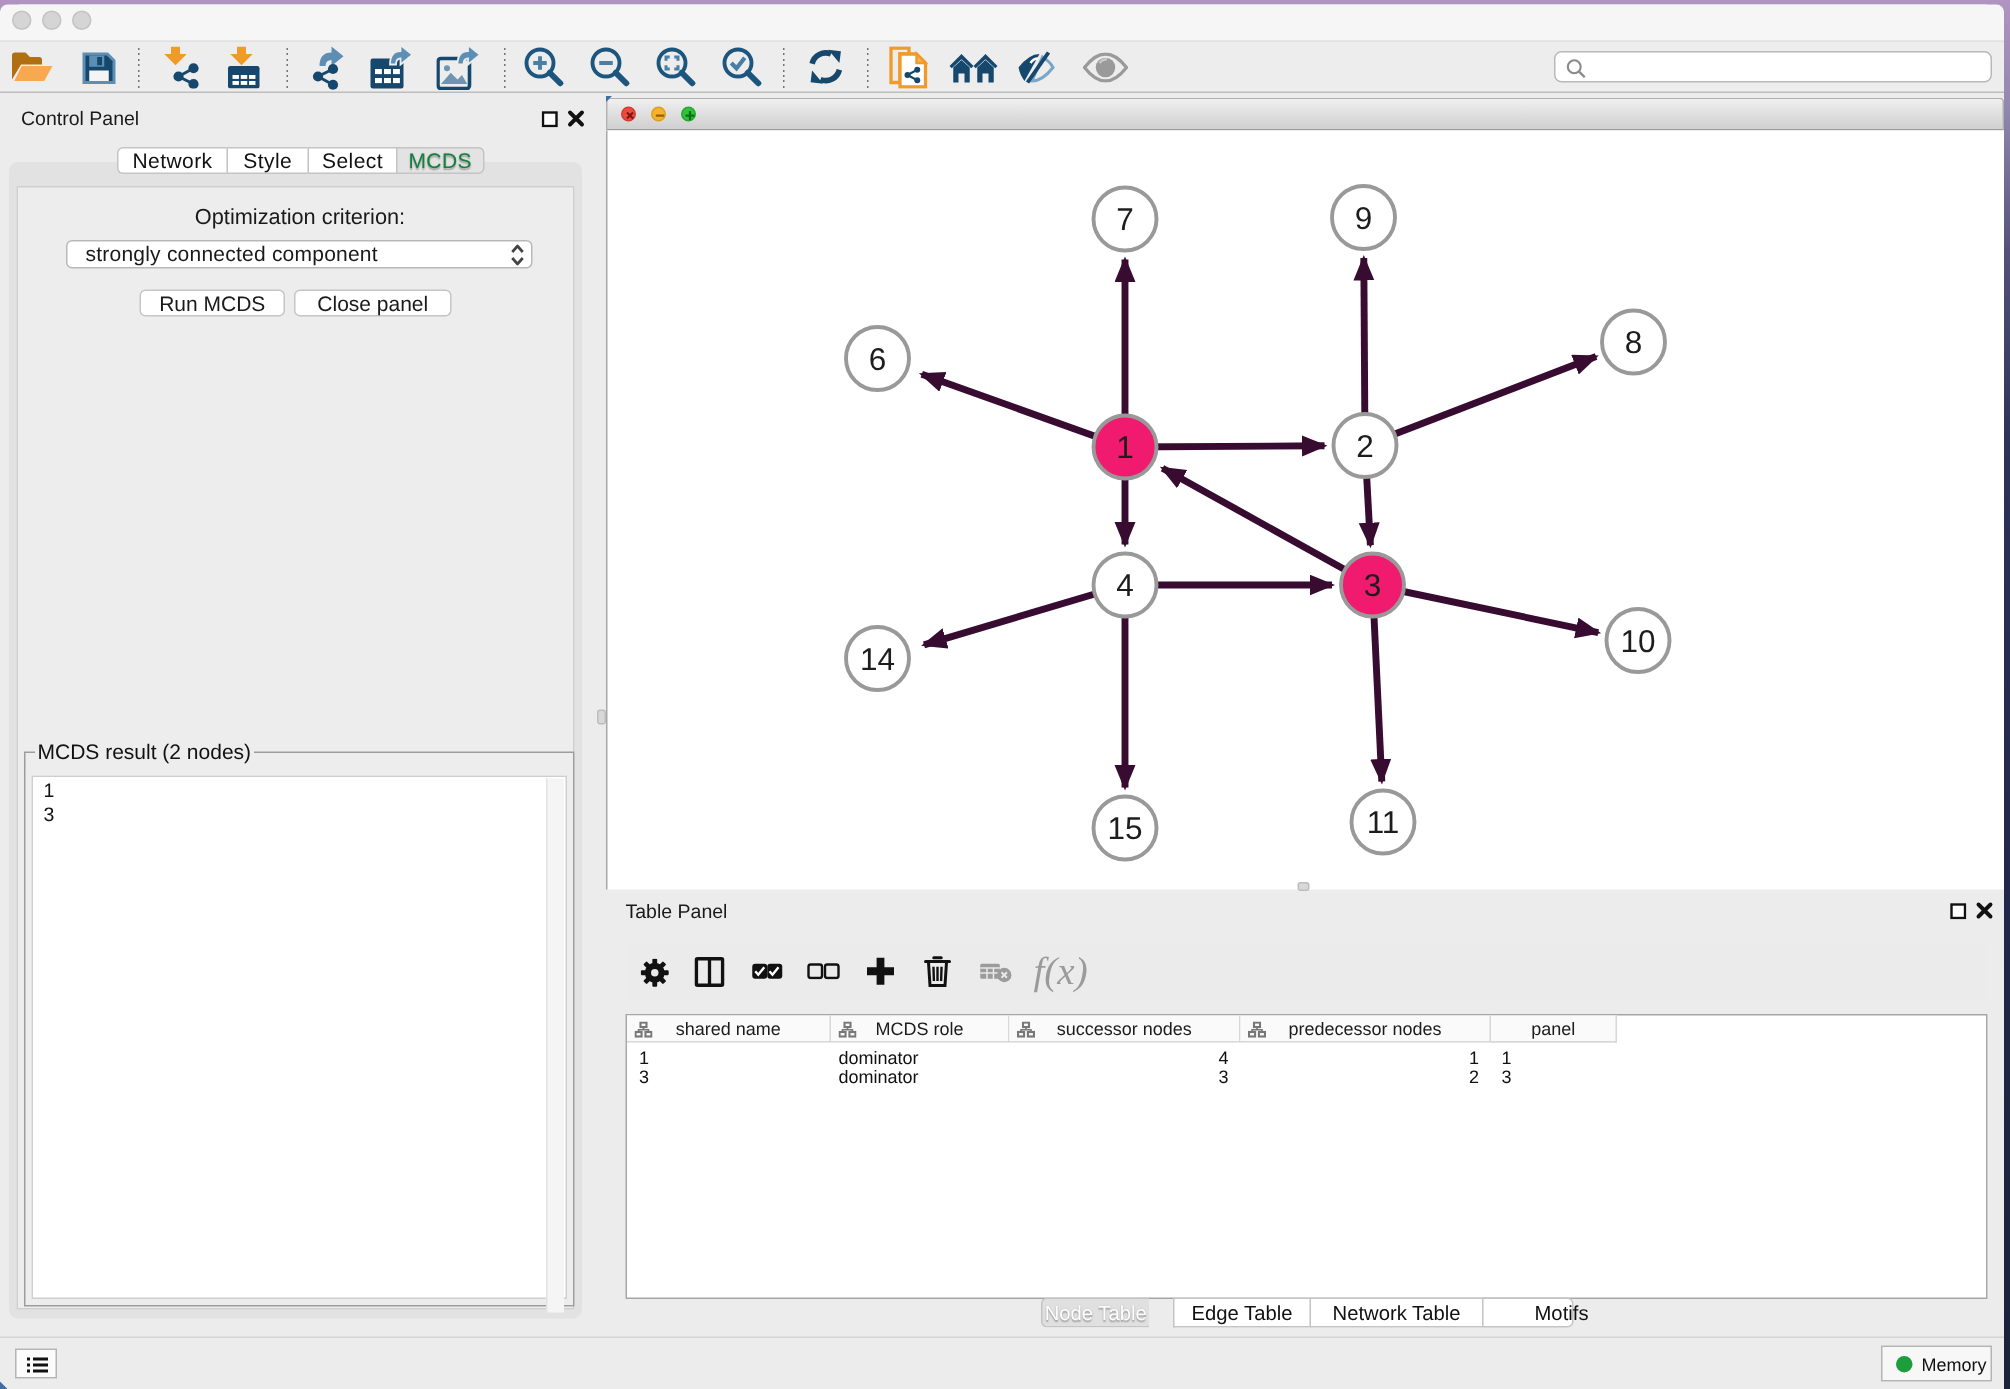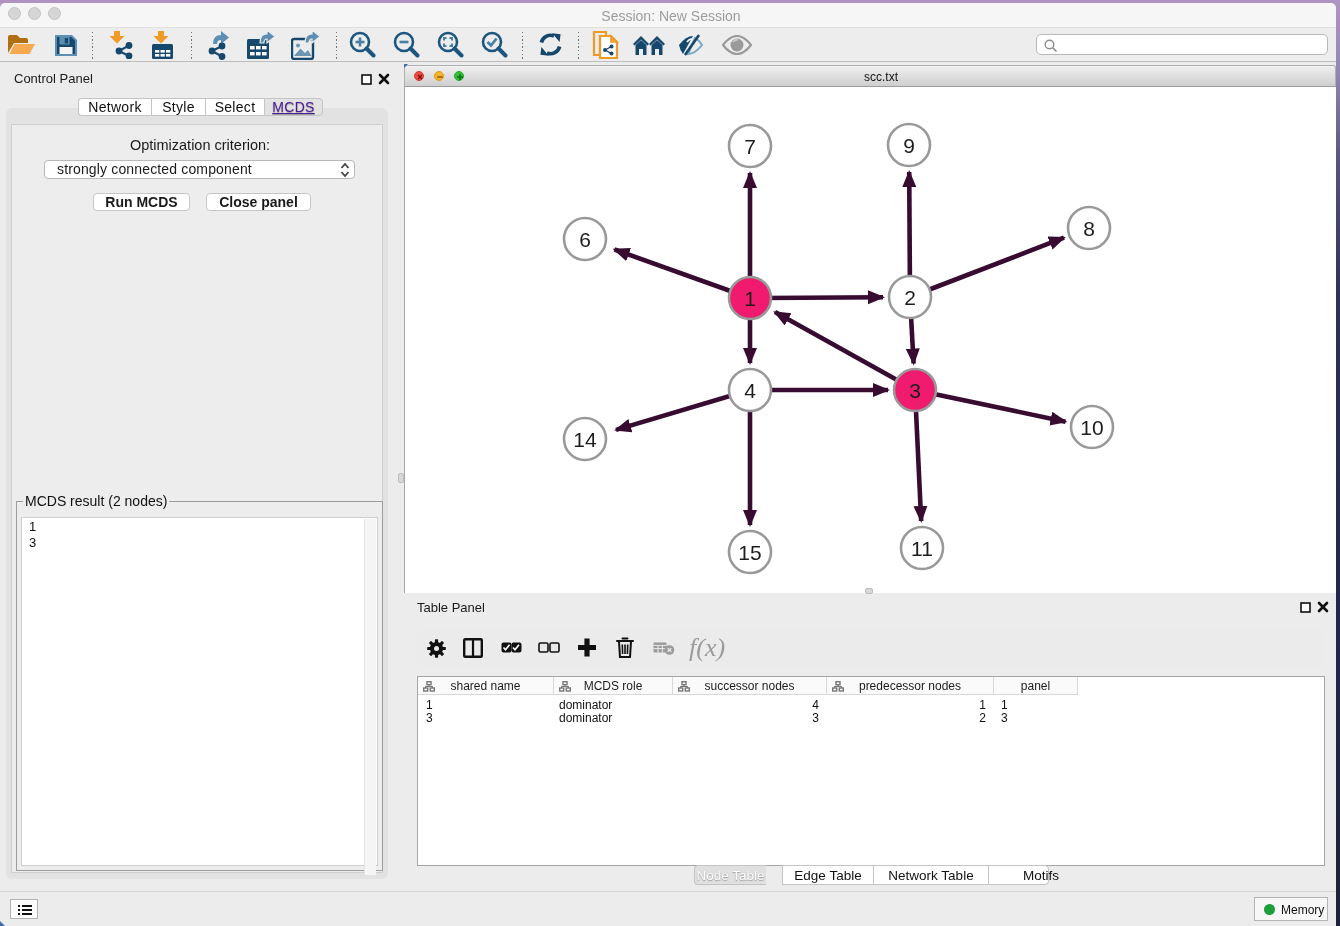--- a/index.html
+++ b/index.html
@@ -20,26 +20,26 @@
      background-image:repeating-linear-gradient(#757575 0 1.4px, transparent 1.4px 3.6px); }
   .ticon { top:31px; }
   #searchbox { left:1036px; top:6px; width:292px; height:21px; background:#fff; border:1px solid #b9b9b9; border-radius:5px; }
   
   #cp-title { left:14px; top:71px; font-size:13px; color:#1a1a1a; }
   #cp-tabpane { left:6px; top:108px; width:382px; height:771px; background:#e2e2e2; border-radius:6px; }
   #cp-inner { left:11px; top:124px; width:372px; height:749px; background:#ededed; border:1px solid #cfcfcf; }
   #cp-tabs { left:78px; top:98px; height:18px; }
   .cptab { position:absolute; top:0; height:18px; background:#fff; border:1px solid #c4c4c4; border-right:none;
     font-size:14px; letter-spacing:0.3px; color:#111; text-align:center; line-height:17px; }
-  .cptab.sel { background:#e3e3e3; color:#4c1d95; text-shadow:0 0 1px #b5b5b5, 0 1px 1px #9e9e9e; border-right:1px solid #c4c4c4;text-decoration:underline; }
+  .cptab.sel { background:#e3e3e3; color:#15803d; text-shadow:0 0 1px #b5b5b5, 0 1px 1px #9e9e9e; border-right:1px solid #c4c4c4; }
   #cp-optlabel { left:0; top:137px; width:400px; text-align:center; font-size:14.5px; color:#1a1a1a; }
   #cp-combo { left:44px; top:160px; width:311px; height:19px; background:#fff; border:1px solid #b9b9b9; border-radius:4px;
     font-size:14px; letter-spacing:0.15px; color:#1a1a1a; padding-left:12px; line-height:17px; }
   .cp-btn { top:193px; height:18px; background:#fff; border:1px solid #c6c6c6; border-radius:4px;
-    font-size:14px; font-weight:bold; color:#1a1a1a; text-align:center; line-height:16px; }
+    font-size:14px; font-weight:normal; color:#1a1a1a; text-align:center; line-height:16px; }
   #cp-result { left:16px; top:493px; width:367px; height:378px; border:1px solid #9d9d9d; background:#ededed; }
   #cp-result legend { font-size:14px; color:#111; margin-left:6px; padding:0 2px; }
   #cp-resultbox { position:absolute; left:4px; top:8px; right:4px; bottom:4px; background:#fff; border:1px solid #cfcfcf;
     font-size:13px; color:#111; line-height:16px; padding:1px 0 0 7px; }
   #cp-scroll { position:absolute; right:1px; top:1px; width:12px; height:356px; background:#f5f5f5; border-left:1px solid #e4e4e4; }
   
   #net-titlebar { left:404px; top:65px; width:932px; height:22px;
     background:linear-gradient(#f0f0f0, #dcdcdc 60%, #cfcfcf); border:1px solid #b0b0b0; border-bottom:1px solid #9c9c9c;
     border-top-left-radius:3px; border-top-right-radius:3px; }
   .mac-btn { position:absolute; top:5px; width:10px; height:10px; border-radius:50%; border:1px solid; }
@@ -65,21 +65,20 @@
 </style>
 </head>
 <body>
 <div class="abs" id="desktop-top"></div>
 <div class="abs" style="left:0;top:0;width:12px;height:12px;background:#b193c1;"></div>
 <div class="abs" style="left:1324px;top:0;width:16px;height:12px;background:#b193c1;"></div>
 <div class="abs" id="titlebar">
   <div class="abs tb-circle" style="left:8px;"></div>
   <div class="abs tb-circle" style="left:28px;"></div>
   <div class="abs tb-circle" style="left:48px;"></div>
-  <div class="abs" id="apptitle" style="padding-left:6px;">Session: New Session</div>
 </div>
 <div class="abs" id="toolbar">
 
   <svg class="abs ticon" style="left:7px;top:5px;" width="29" height="22" viewBox="0 0 29 22">
     <path d="M1 20 L1 4 Q1 2 3 2 L10 2 L13 5 L19 5 Q21 5 21 7 L21 10 L7 10 L1 20 Z" fill="#b06f10"></path>
     <path d="M7.5 11 L28 11 L22.5 21 L2.5 21 Z" fill="#f6a94f"></path>
   </svg>
 
   <svg class="abs ticon" style="left:54px;top:6px;" width="24" height="23" viewBox="0 0 24 23">
     <path d="M1 1 H18 L23 6 V22 H1 Z" fill="#5d8fb4"></path>
@@ -252,21 +251,21 @@
   <div class="cptab sel" style="left:186px;width:59px;border-top-right-radius:4px;border-bottom-right-radius:4px;">MCDS</div>
 </div>
 <div class="abs" id="cp-optlabel">Optimization criterion:</div>
 <div class="abs" id="cp-combo">strongly connected component
   <svg class="abs" style="right:4px;top:2px;" width="10" height="14" viewBox="0 0 10 14">
     <path d="M1.5 5 L5 1 L8.5 5" fill="none" stroke="#444" stroke-width="1.8"></path>
     <path d="M1.5 9 L5 13 L8.5 9" fill="none" stroke="#444" stroke-width="1.8"></path>
   </svg>
 </div>
 <div class="abs cp-btn" style="left:93px;width:97px;">Run MCDS</div>
-<div class="abs cp-btn" style="left:206px;width:105px;">Close panel</div>
+<div class="abs cp-btn" style="left:196px;width:105px;">Close panel</div>
 <fieldset class="abs" id="cp-result">
   <legend>MCDS result (2 nodes)</legend>
   <div id="cp-resultbox">1<br>3<div id="cp-scroll"></div></div>
 </fieldset>
 
 <div class="abs" style="left:398px;top:473px;width:6px;height:10px;background:#d8d8d8;border:1px solid #bdbdbd;border-radius:2px;"></div>
 
 <div class="abs" id="net-titlebar">
   <div class="mac-btn" style="left:9px;background:#ee4b40;border-color:#d43b31;">
     <svg width="10" height="10" viewBox="0 0 10 10" style="position:absolute;left:0;top:0;">
@@ -276,21 +275,20 @@
   <div class="mac-btn" style="left:29px;background:#f5b32c;border-color:#dd9f1f;">
     <svg width="10" height="10" viewBox="0 0 10 10" style="position:absolute;left:0;top:0;">
         <path d="M2.2 5 H7.8" stroke="#985d10" stroke-width="1.5"></path>
       </svg>
   </div>
   <div class="mac-btn" style="left:49px;background:#32c13b;border-color:#27a730;">
     <svg width="10" height="10" viewBox="0 0 10 10" style="position:absolute;left:0;top:0;">
         <path d="M5 2 V8 M2 5 H8" stroke="#0e6e14" stroke-width="1.5"></path>
       </svg>
   </div>
-  <div id="net-title">scc.txt</div>
 </div>
 <div class="abs" id="net-canvas">
 <svg width="932" height="506" viewBox="0 0 932 506">
   <defs>
     <marker id="arr" markerUnits="userSpaceOnUse" markerWidth="18" markerHeight="16" refX="15" refY="7" orient="auto">
       <path d="M0 0 L17 7 L0 14 Z" fill="#380b31"></path>
     </marker>
   </defs>
   <g stroke="#380b31" stroke-width="4.6" marker-end="url(#arr)">
     <line x1="346" y1="211" x2="346" y2="86"></line>

